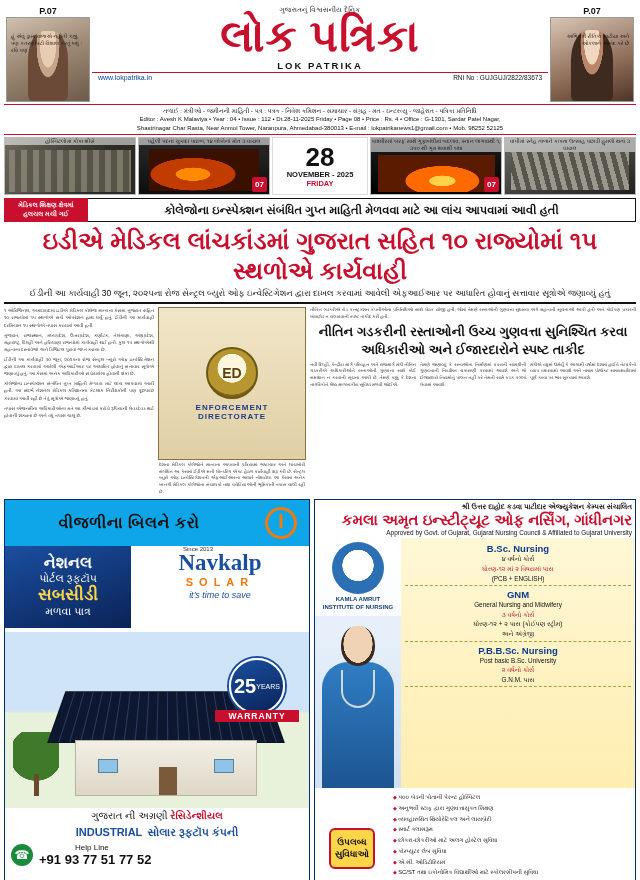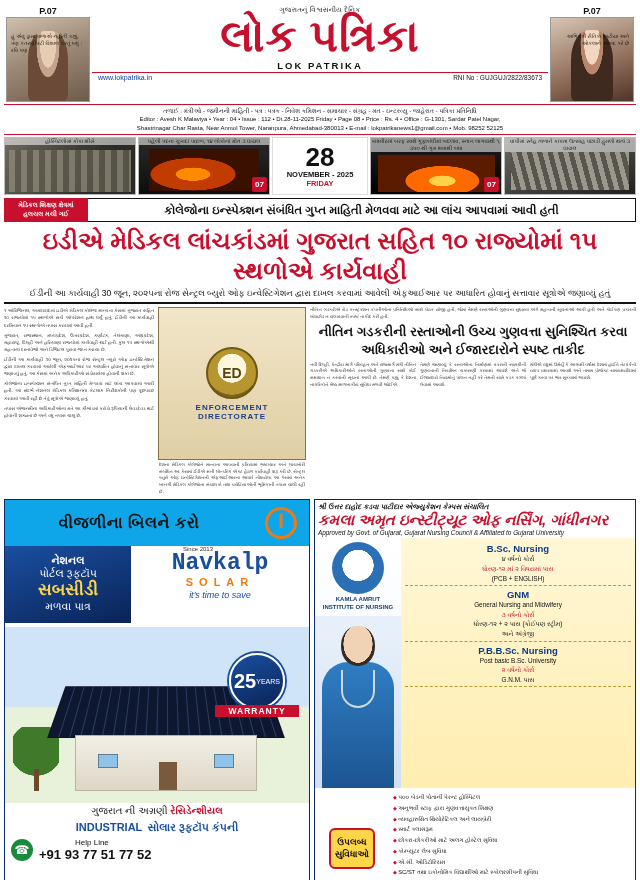--- a/index.html
+++ b/index.html
@@ -173,27 +173,27 @@
     background: #ef7b10; transform: translateX(-50%);
   }
   .as-since {
     position: absolute; right: 96px; top: 46px; font-size: 6px; color: #333;
   }
   .as-brandrow { display: flex; align-items: flex-start; }
   .as-blue {
     width: 126px; background: linear-gradient(160deg,#1a4fa0,#0a2357);
     color: #fff; text-align: center; padding: 8px 4px 10px;
   }
-  .as-blue .l1 { font-size: 11px; font-weight: bold; }
+  .as-blue .l1 { font-size: 16px; font-weight: bold; }
   .as-blue .l2 { font-size: 11px; }
   .as-blue .l3 { font-size: 17px; font-weight: bold; color: #ffd54a; line-height: 20px; }
   .as-blue .l4 { font-size: 11px; }
   .as-logo { flex: 1; text-align: center; padding-top: 4px; }
   .as-logo .nk {
-    font-size: 23px; font-weight: bold; color: #1a4fa0; font-family: Liberation Mono, monospace;
+    font-size: 23px; font-weight: bold; color: #1a4fa0; font-family: Liberation Serif, serif;
   }
   .as-logo .sol { font-size: 11px; font-weight: bold; color: #ef7b10; letter-spacing: 6px; }
   .as-logo .tag { font-size: 9px; color: #1a4fa0; font-style: italic; margin-top: 2px; }
   .as-house { height: 176px; position: relative; background: linear-gradient(180deg,#cfe4f7 0 45%,#e8f1d9 46% 100%); margin-top: 4px; }
   .as-house .tree {
     position: absolute; width: 46px; height: 64px; left: 8px; bottom: 12px;
     background: radial-gradient(circle at 50% 35%, #3f7a2a 0 55%, transparent 56%);
   }
   .as-house .tree:after { content:""; position:absolute; left:46%; bottom:0; width:5px; height:22px; background:#6b4a2a; }
   .as-house .roof {
@@ -233,21 +233,21 @@
   .as-help { display: flex; align-items: center; gap: 6px; padding: 4px 6px 0; }
   .as-help .ic {
     width: 22px; height: 22px; border-radius: 50%; background: #1a8a3c; color: #fff;
     display: flex; align-items: center; justify-content: center; font-size: 12px;
   }
   .as-help .t1 { font-size: 8px; color: #111; margin-left: 36px; }
   .as-help .t2 { font-size: 13px; font-weight: bold; color: #111; }
 
   
   .ad-nursing { flex: 1; border: 1px solid #0b2a6b; background: #fff; position: relative; overflow: hidden; }
-  .an-top { text-align: left; padding: 2px 3px 0; font-style: italic; }
+  .an-top { text-align: right; padding: 2px 3px 0; }
   .an-l1 { font-size: 7.2px; font-weight: bold; color: #111; }
   .an-l2 { font-size: 15px; font-weight: bold; color: #c8102e; line-height: 18px; }
   .an-l3 { font-size: 6.4px; color: #111; }
   .an-band { display: flex; height: 250px; margin-top: 2px; }
   .an-left { width: 86px; position: relative; background: linear-gradient(180deg,#ffffff,#f2f6ff); }
   .an-logo {
     width: 52px; height: 52px; margin: 4px auto 0; border-radius: 50%;
     background: radial-gradient(circle at 50% 45%, #fff 0 40%, #2b6fb5 41% 74%, #14406e 75% 100%);
     display: flex; align-items: center; justify-content: center; color: #fff; font-size: 9px; font-weight: bold;
   }

